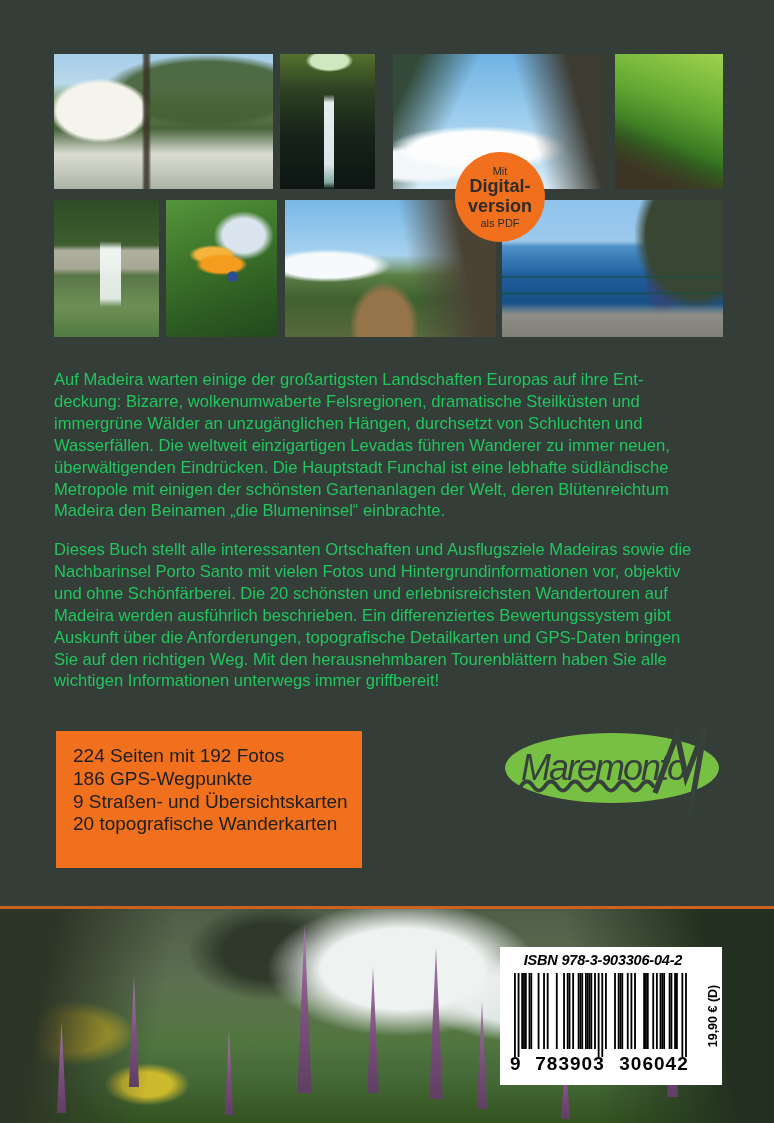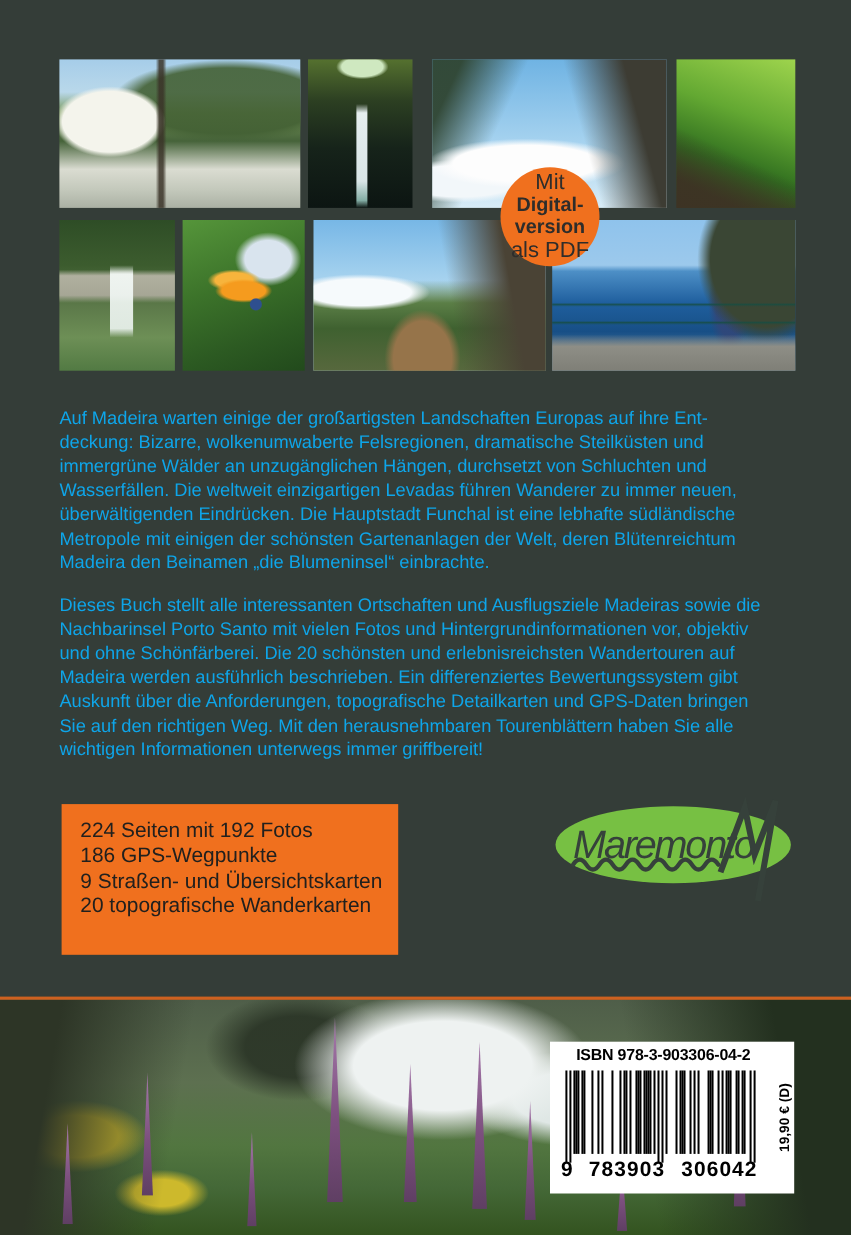--- a/index.html
+++ b/index.html
@@ -57,24 +57,24 @@
       linear-gradient(180deg, rgba(23,77,66,0) 67%, rgba(23,77,66,.8) 68%, rgba(23,77,66,0) 69.6%),
       linear-gradient(180deg, rgba(142,142,134,0) 76%, #8e8e86 84%, #7f7f77 100%),
       radial-gradient(ellipse 92px 112px at 88% 26%, #3a4634 0 55%, rgba(58,70,52,0) 68%),
       radial-gradient(ellipse 26px 60px at 73% 55%, rgba(50,70,120,.85) 0 50%, rgba(50,70,120,0) 75%),
       linear-gradient(180deg,#8fc3ec 0%,#9cc9ec 30%,#4d8fc6 34%,#1f5f9e 55%,#174f86 74%,#6f92a8 100%);}
   
   .badge{
     position:absolute;left:455px;top:152px;width:90px;height:90px;border-radius:50%;
     background:#f0701e;z-index:5;display:flex;flex-direction:column;
     align-items:center;justify-content:center;color:#2e2d2b;line-height:1.1;text-align:center;}
-  .badge .b-reg{font-size:20px;}
+  .badge .b-reg{font-size:11px;}
   .badge .b-bold{font-size:18px;font-weight:bold;text-align:center;}
   
-  .para{position:absolute;left:54px;width:676px;margin:0;color:#0ea5e9;
+  .para{position:absolute;left:54px;width:676px;margin:0;color:#22c55e;
     font-size:16.6px;line-height:21.9px;white-space:pre-line;letter-spacing:0;}
   #para1{top:369px;}
   #para2{top:539px;}
   
   .features{position:absolute;left:56px;top:731px;width:306px;height:137px;
     background:#f0701e;color:#21201e;box-sizing:border-box;padding:14px 0 16px 17px;
     font-size:19px;line-height:22.8px;}
   
   .publisher{position:absolute;left:500px;top:731px;width:224px;text-align:center;color:#e9ece8;}
   .logo-svg{display:block;margin:2px auto 0 auto;overflow:visible;}
@@ -100,21 +100,21 @@
   .s4{left:128px;top:66px;width:12px;height:112px;}
   .s5{left:56px;top:112px;width:11px;height:92px;}
   .s6{left:476px;top:92px;width:12px;height:108px;}
   .s7{left:666px;top:60px;width:13px;height:128px;}
   .s8{left:224px;top:120px;width:10px;height:86px;}
   .s9{left:560px;top:150px;width:11px;height:60px;}
   
   .isbn-box{position:absolute;left:500px;top:947px;width:222px;height:138px;
     background:#ffffff;color:#000;z-index:6;}
   .isbn-label{position:absolute;left:0;top:5px;width:206px;text-align:center;
-    font-weight:bold;font-size:14.5px;letter-spacing:-0.2px;}
+    font-weight:bold;font-size:14.5px;letter-spacing:-0.2px;font-style:italic;}
   .bars{position:absolute;left:12px;top:26px;}
   .isbn-digits{position:absolute;left:10px;top:106px;width:186px;display:flex;
     font-weight:bold;font-size:19px;letter-spacing:1px;}
   .isbn-digits .d-lead{width:18px;text-align:left;}
   .isbn-digits .d-grp{flex:1;text-align:center;}
   .price{position:absolute;right:2px;top:50%;transform:translateY(-50%) rotate(180deg);
     writing-mode:vertical-rl;font-weight:bold;font-size:12.5px;white-space:nowrap;}
 </style>
 </head>
 <body>

